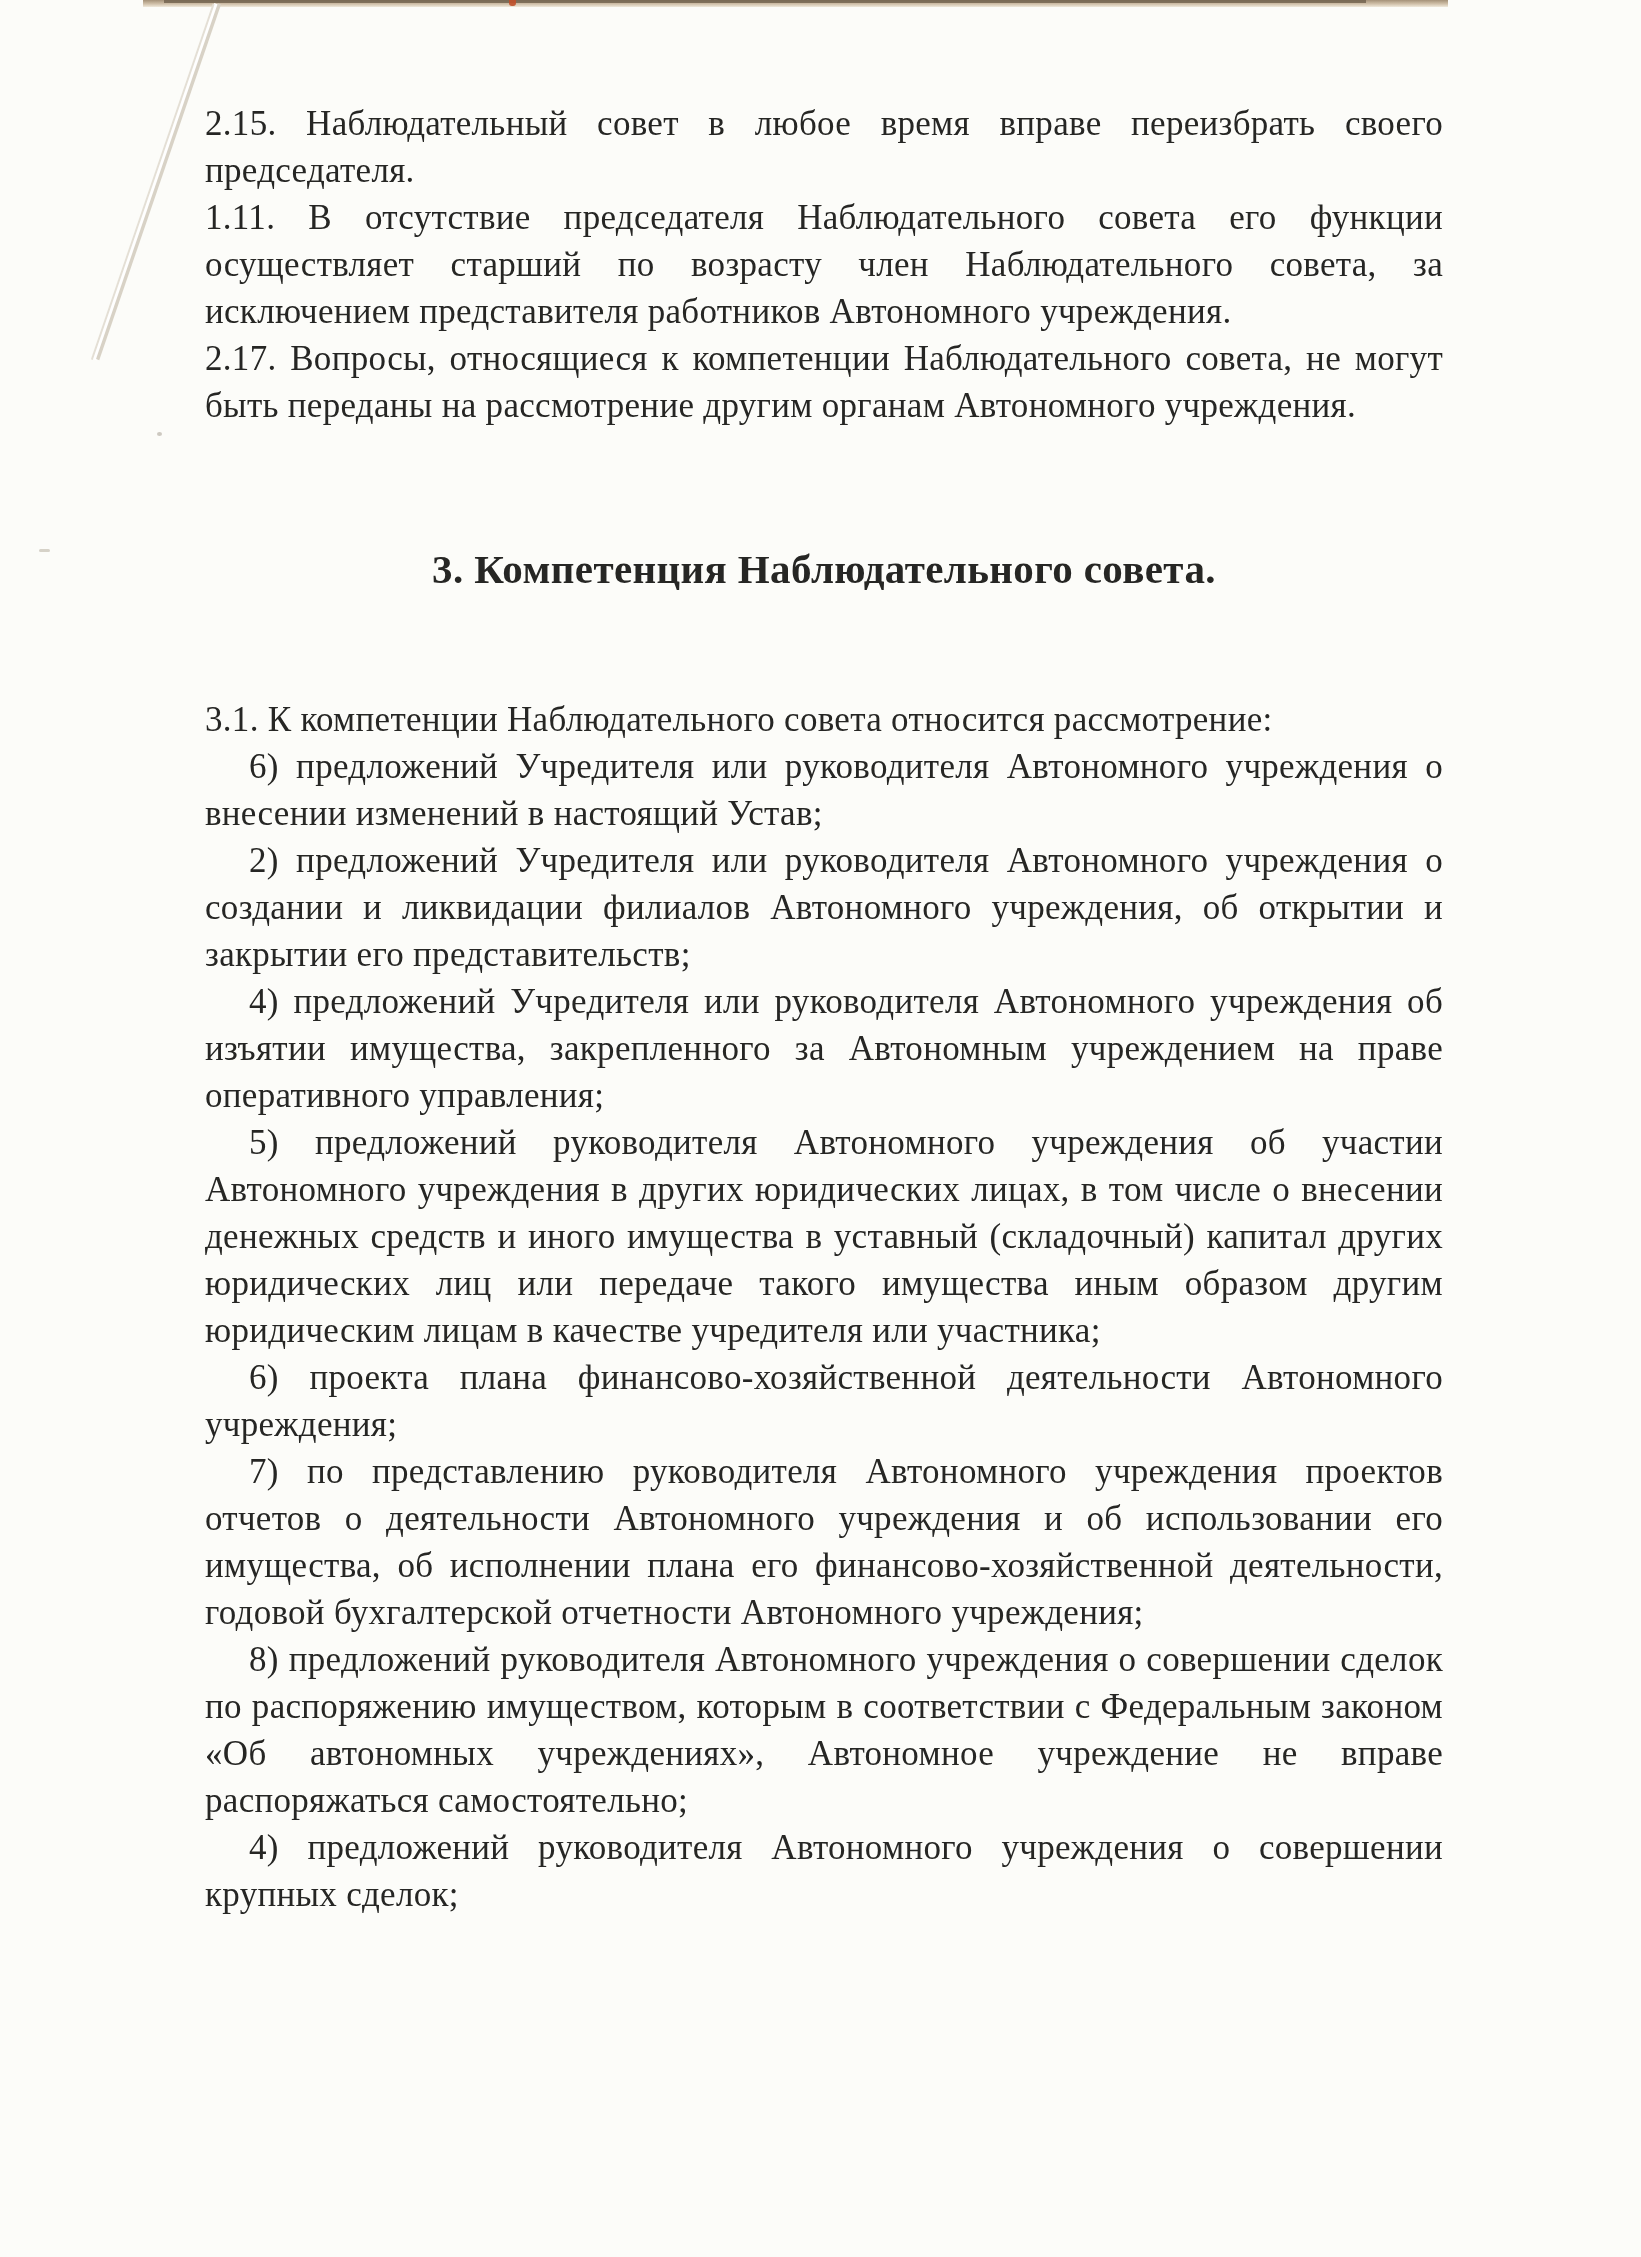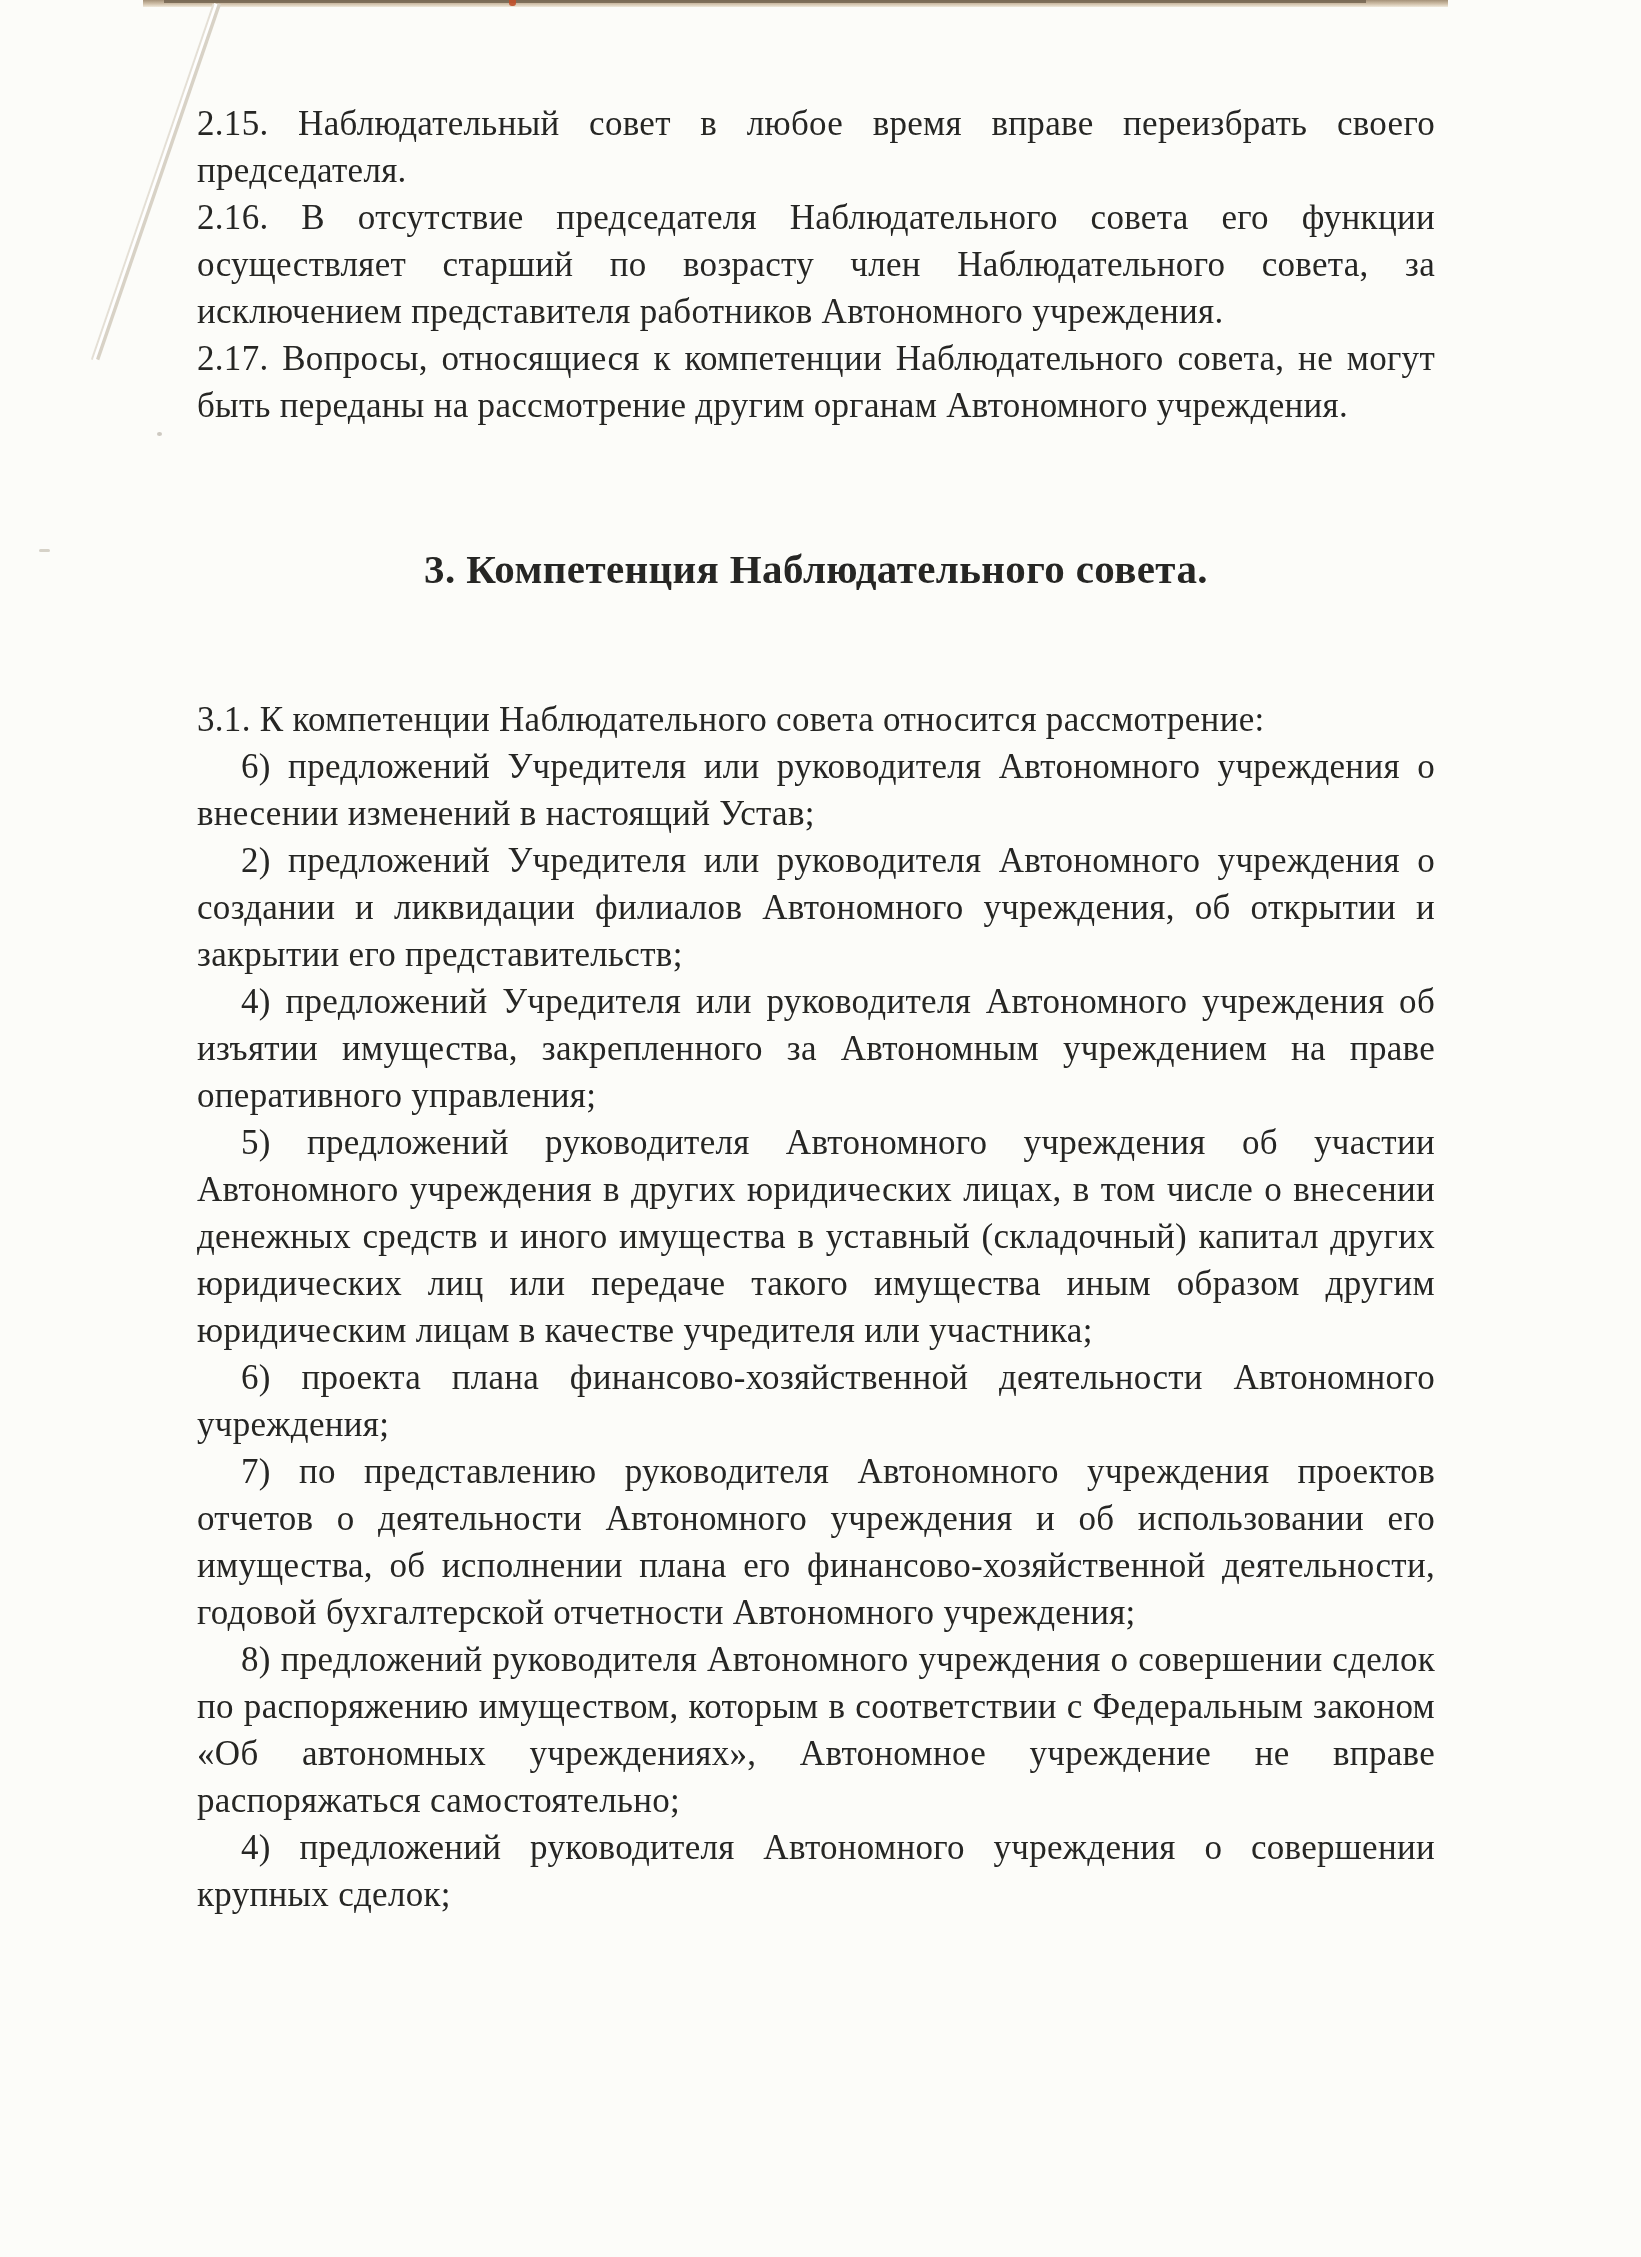--- a/index.html
+++ b/index.html
@@ -57,21 +57,21 @@
     position: absolute;
     left: 39px; top: 549px;
     width: 10.6px; height: 2.9px;
     background: #ccc7bb;
     border-radius: 1.9px;
     opacity: 0.8;
   }
   
   .textblock {
     position: absolute;
-    left: 197px;
+    left: 205px;
     top: 100px;
     width: 1238px;
     color: #262624;
     font-size: 35px;
     line-height: 47px;
     letter-spacing: 0.3px;
     text-align: justify;
   }
   .para {
     margin: 0;
@@ -101,21 +101,21 @@
     <line x1="224" y1="4" x2="98" y2="372" stroke="#ffffff" stroke-width="5"></line>
     <line x1="227" y1="4" x2="101" y2="372" stroke="#d8d2c6" stroke-width="3.5"></line>
     <line x1="221" y1="4" x2="95" y2="372" stroke="#e4dfd5" stroke-width="2"></line>
   </svg>
 
   <div class="speck-a"></div>
   <div class="speck-b"></div>
 
   <div class="textblock">
     <p class="para">2.15. Наблюдательный совет в любое время вправе  переизбрать  своего председателя.</p>
-    <p class="para">2.16. В отсутствие председателя Наблюдательного совета  его  функции осуществляет  старший  по возрасту член Наблюдательного совета, за исключением представителя работников Автономного учреждения.</p>
+    <p class="para">1.11. В отсутствие председателя Наблюдательного совета  его  функции осуществляет  старший  по возрасту член Наблюдательного совета, за исключением представителя работников Автономного учреждения.</p>
     <p class="para">2.17. Вопросы, относящиеся к компетенции Наблюдательного совета,  не могут  быть  переданы  на  рассмотрение  другим  органам  Автономного учреждения.</p>
 
     <h3 class="heading">3. Компетенция Наблюдательного совета.</h3>
 
     <p class="para">3.1. К компетенции Наблюдательного совета относится рассмотрение:</p>
 
     <p class="item">6) предложений Учредителя или руководителя Автономного учреждения о внесении изменений в настоящий Устав;</p>
     <p class="item">2) предложений Учредителя или руководителя Автономного учреждения о создании и ликвидации филиалов  Автономного  учреждения,  об  открытии и закрытии его представительств;</p>
     <p class="item">4) предложений Учредителя или руководителя Автономного учреждения об изъятии имущества,  закрепленного  за  Автономным  учреждением  на праве оперативного управления;</p>
     <p class="item">5) предложений  руководителя  Автономного  учреждения   об   участии Автономного  учреждения  в  других  юридических  лицах,  в  том  числе  о внесении  денежных  средств  и  иного  имущества  в  уставный  (складочный) капитал  других  юридических  лиц  или  передаче  такого  имущества  иным образом  другим юридическим лицам в качестве учредителя или участника;</p>

